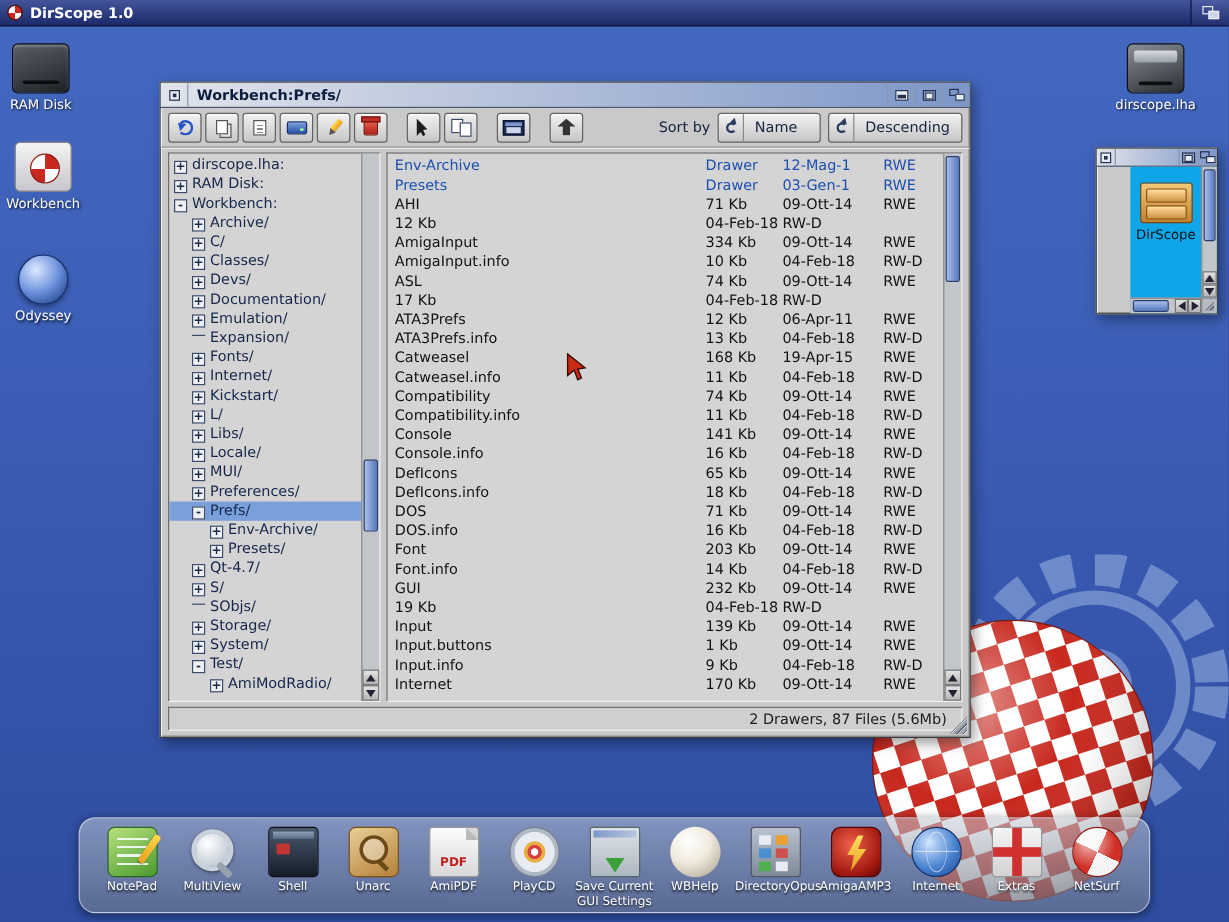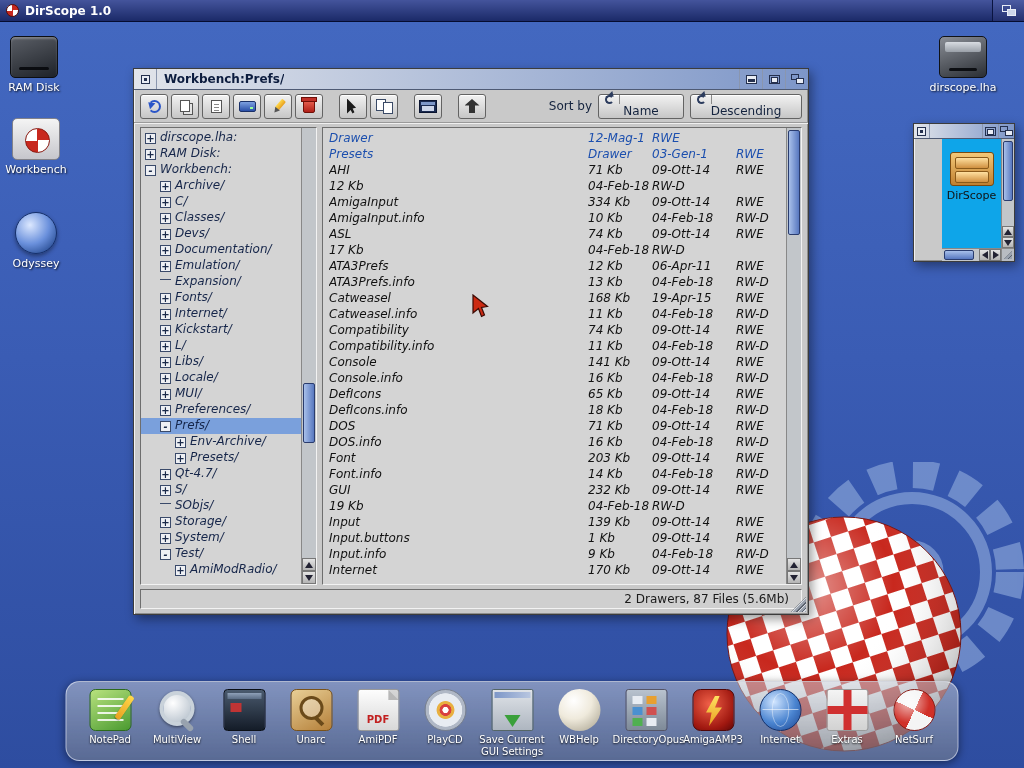--- a/index.html
+++ b/index.html
@@ -98,33 +98,33 @@
   .ti-select::after{content:"";position:absolute;right:0;bottom:0;width:8px;height:10px;background:#fff;border:1px solid #3a4a66;}
   .ti-screen{width:18px;height:13px;background:#1a2a50;border:1px solid #0a1430;}
   .ti-screen::before{content:"";position:absolute;left:1px;top:1px;right:1px;height:3px;background:#7d97c8;}
   .ti-screen::after{content:"";position:absolute;left:2px;top:5px;right:2px;bottom:1px;background:#cdd6ea;}
   .ti-parent{width:15px;height:14px;background:#333;
     clip-path:polygon(50% 0,100% 46%,70% 46%,70% 100%,30% 100%,30% 46%,0 46%);}
 
   #sort-group{margin-left:auto;display:flex;align-items:center;gap:6px;}
   #sort-label{color:#14233e;}
   .cycle{height:25px;display:flex;align-items:center;border:1px solid #636363;border-radius:3px;cursor:pointer;
-    background:linear-gradient(#f2f2f2,#c6c6c6);box-shadow:inset 0 1px 0 #fff;font:inherit;color:#14233e;flex-direction:column;}
+    background:linear-gradient(#f2f2f2,#c6c6c6);box-shadow:inset 0 1px 0 #fff;font:inherit;color:#14233e;}
   .cycle .ci-box{width:21px;align-self:stretch;display:flex;align-items:center;justify-content:center;border-right:1px solid #8a8a8a;}
   .ci{width:9px;height:9px;border:2px solid #2c3c5e;border-radius:50%;border-right-color:transparent;position:relative;}
   .ci::after{content:"";position:absolute;right:-5px;top:-4px;border:3px solid transparent;border-left:5px solid #2c3c5e;transform:rotate(45deg);}
   .cycle .cy-label{padding:0 9px;white-space:nowrap;}
   #cycle-field{min-width:86px;}
   #cycle-order{min-width:112px;}
 
   #content{flex:1;display:flex;gap:5px;margin:4px 6px;min-height:0;}
   .pane{border:1px solid;border-color:#6e6e6e #f2f2f2 #f2f2f2 #6e6e6e;background:#d4d4d4;display:flex;min-height:0;}
   #tree-pane{flex:0 0 177px;}
   #list-pane{flex:1;}
-  .pane-body{flex:1;overflow:hidden;padding-top:2px;min-width:0;position:relative;font-style:italic;}
+  .pane-body{flex:1;overflow:hidden;padding-top:2px;min-width:0;position:relative;}
 
   .tree-row{height:16px;line-height:15px;white-space:nowrap;color:#16264a;cursor:pointer;}
   .tree-row.selected{background:var(--selection,#7aa0dc);}
   .expander{display:inline-block;width:11px;height:11px;line-height:9px;font-size:10px;font-weight:bold;text-align:center;
     background:#eef0f4;border:1px solid #3a4a6a;color:#1a2a4a;margin-right:4px;vertical-align:-1px;cursor:pointer;}
   .leaf-tick{display:inline-block;width:11px;height:1px;background:#3a4a6a;margin:0 4px 4px 0;vertical-align:middle;}
 
   .file-row{display:grid;grid-template-columns:1fr 64px 84px 46px;height:16px;line-height:16px;
     padding:0 4px 0 6px;color:#121212;cursor:pointer;}
   .file-row .col{white-space:nowrap;overflow:hidden;}
@@ -406,20 +406,21 @@
           </div>
         <div class="rail-btn down">
             <span class="arr arr-down"></span>
           </div>
       </div>
     </div>
 
     <div class="pane" id="list-pane">
       <div class="pane-body" id="file-rows">
           <div class="file-row drawer">
+            <span class="col col-name">Env-Archive</span>
             <span class="col col-size">Drawer</span>
             <span class="col col-date">12-Mag-1</span>
             <span class="col col-prot">RWE</span>
           </div>
           <div class="file-row drawer">
             <span class="col col-name">Presets</span>
             <span class="col col-size">Drawer</span>
             <span class="col col-date">03-Gen-1</span>
             <span class="col col-prot">RWE</span>
           </div>

